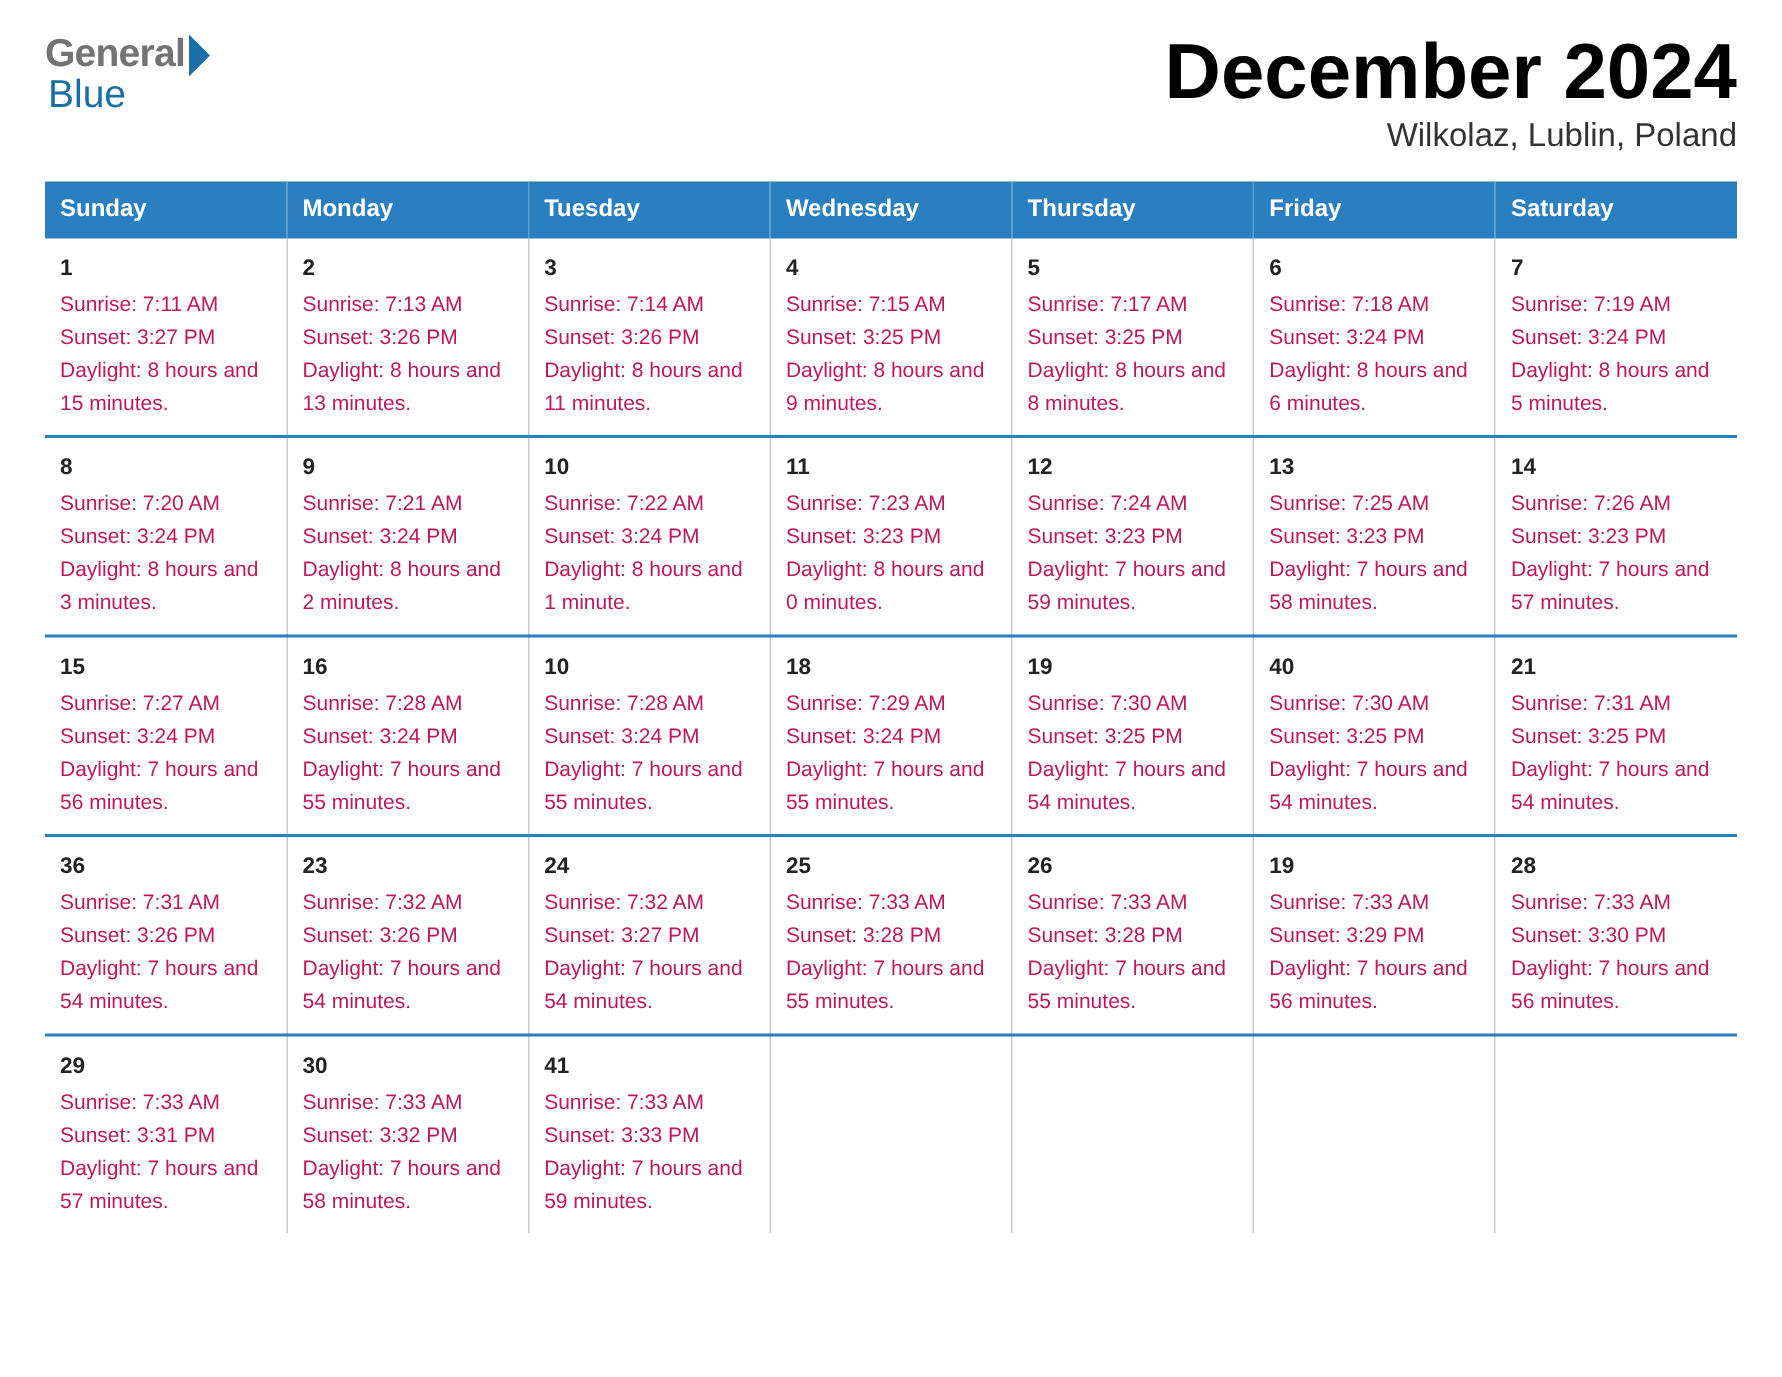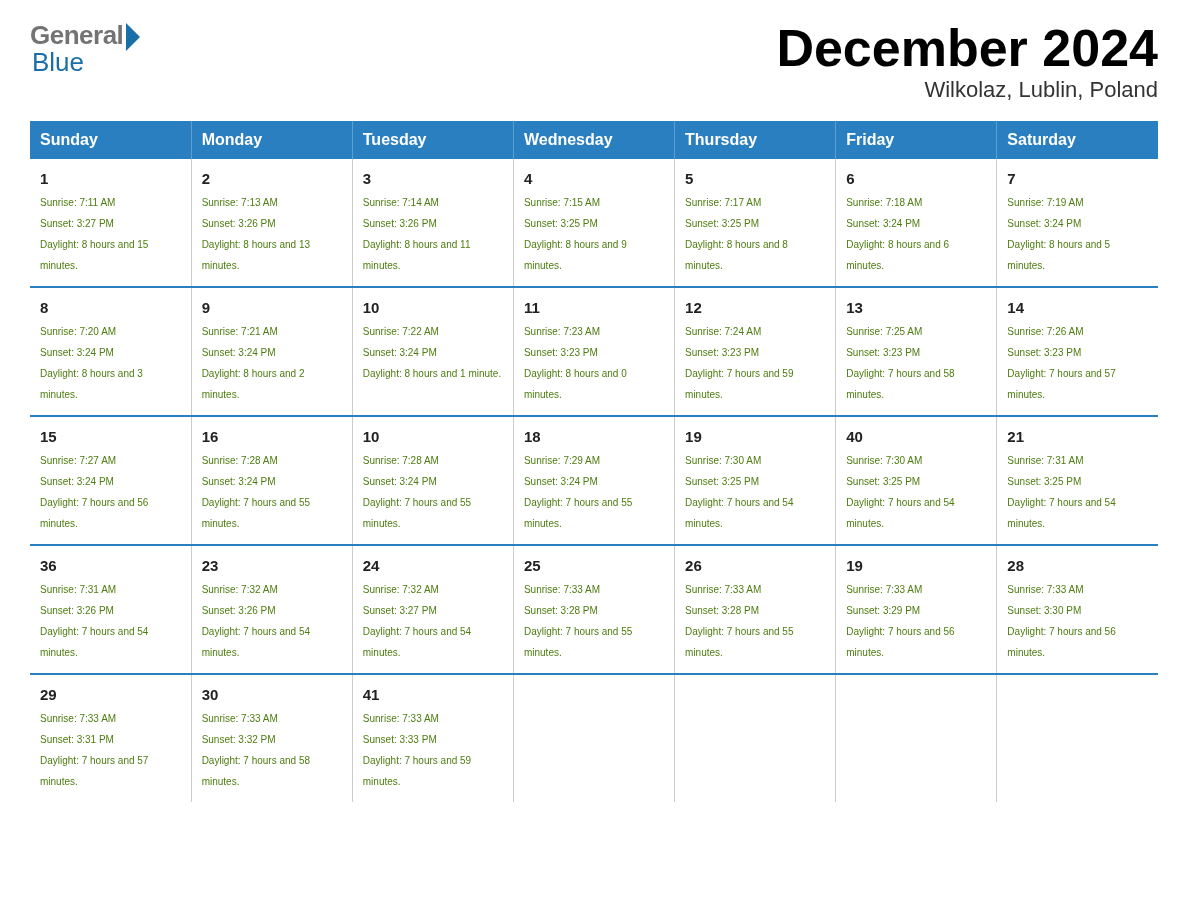--- a/index.html
+++ b/index.html
@@ -97,22 +97,22 @@
       border-right: none;
     }
     .day-num {
       font-size: 15px;
       font-weight: bold;
       color: #222;
       display: block;
       margin-bottom: 2px;
     }
     .day-info {
-      color: #4d7c0f;
-      font-size: 10px;
+      color: #be185d;
+      font-size: 14px;
       line-height: 1.55;
       text-align: right;
     }
     tbody tr:last-child {
       border-bottom: none;
       margin-top: 20px;
     }
   </style>
 </head>
 <body>

